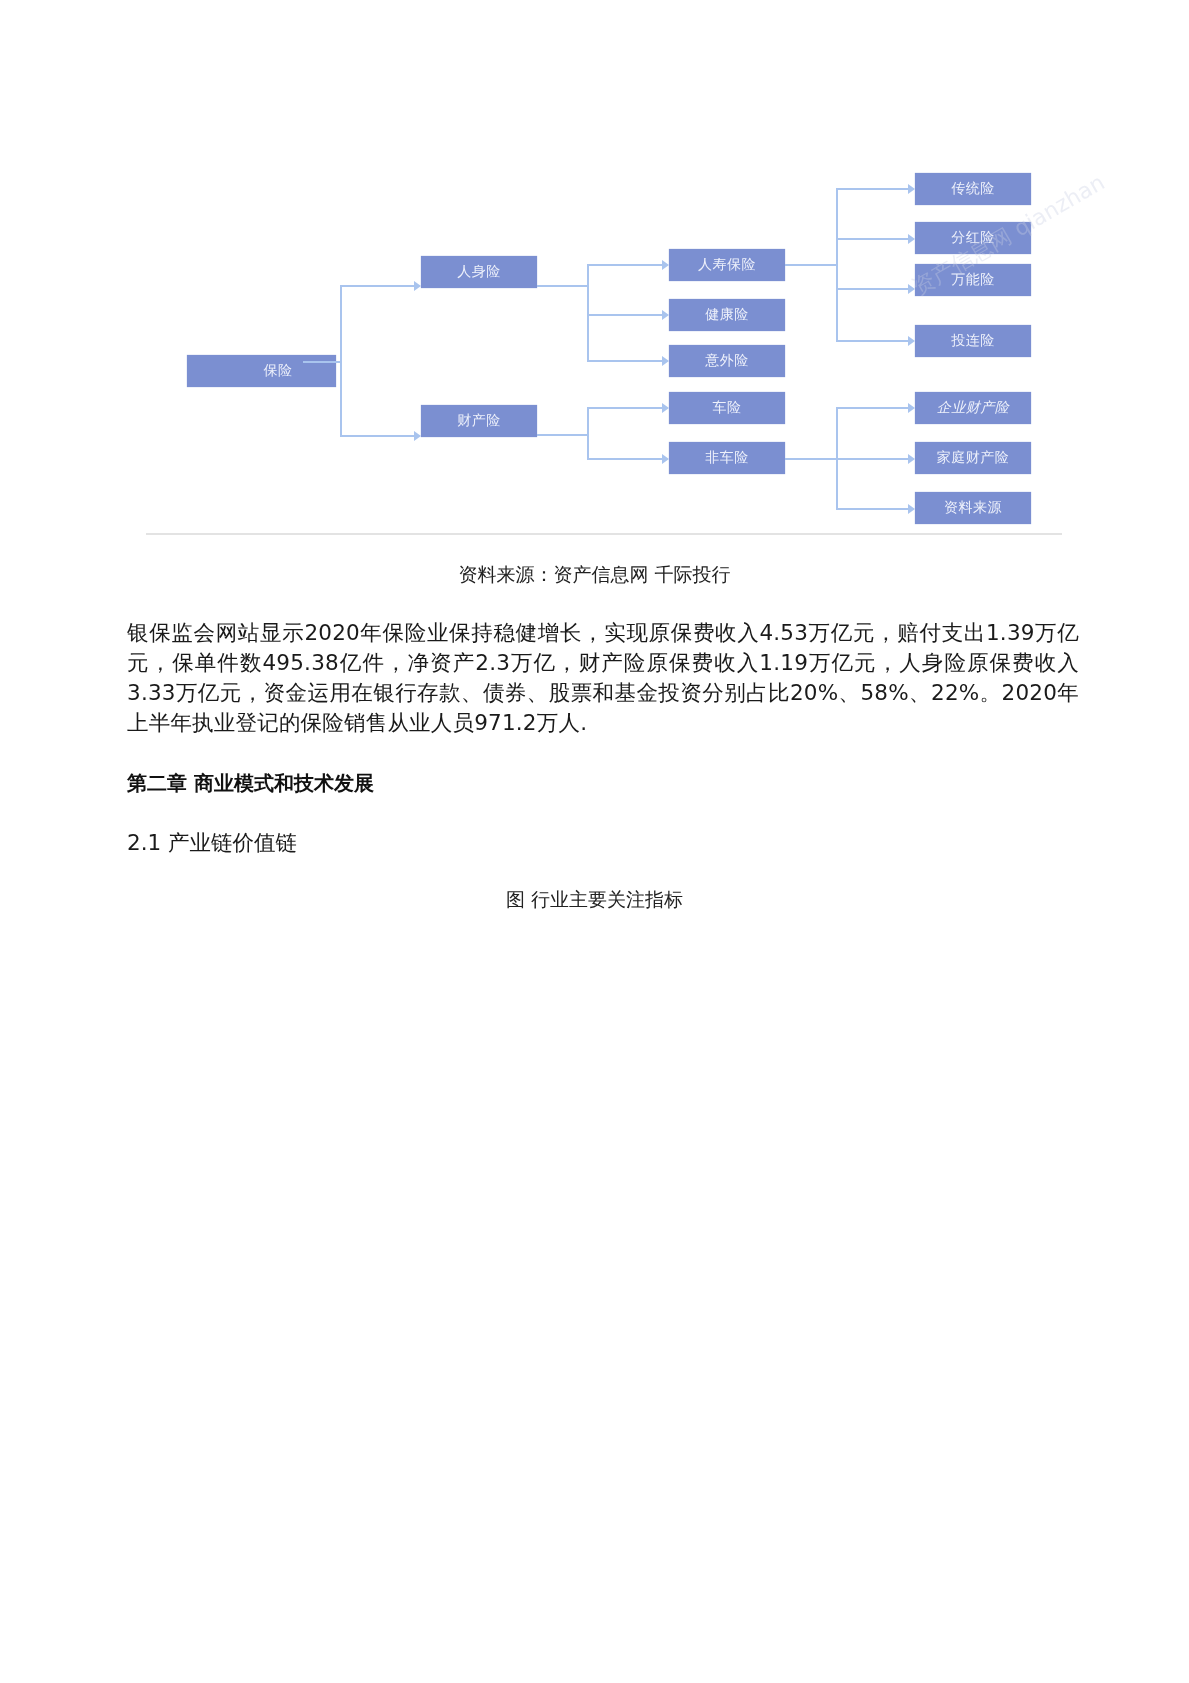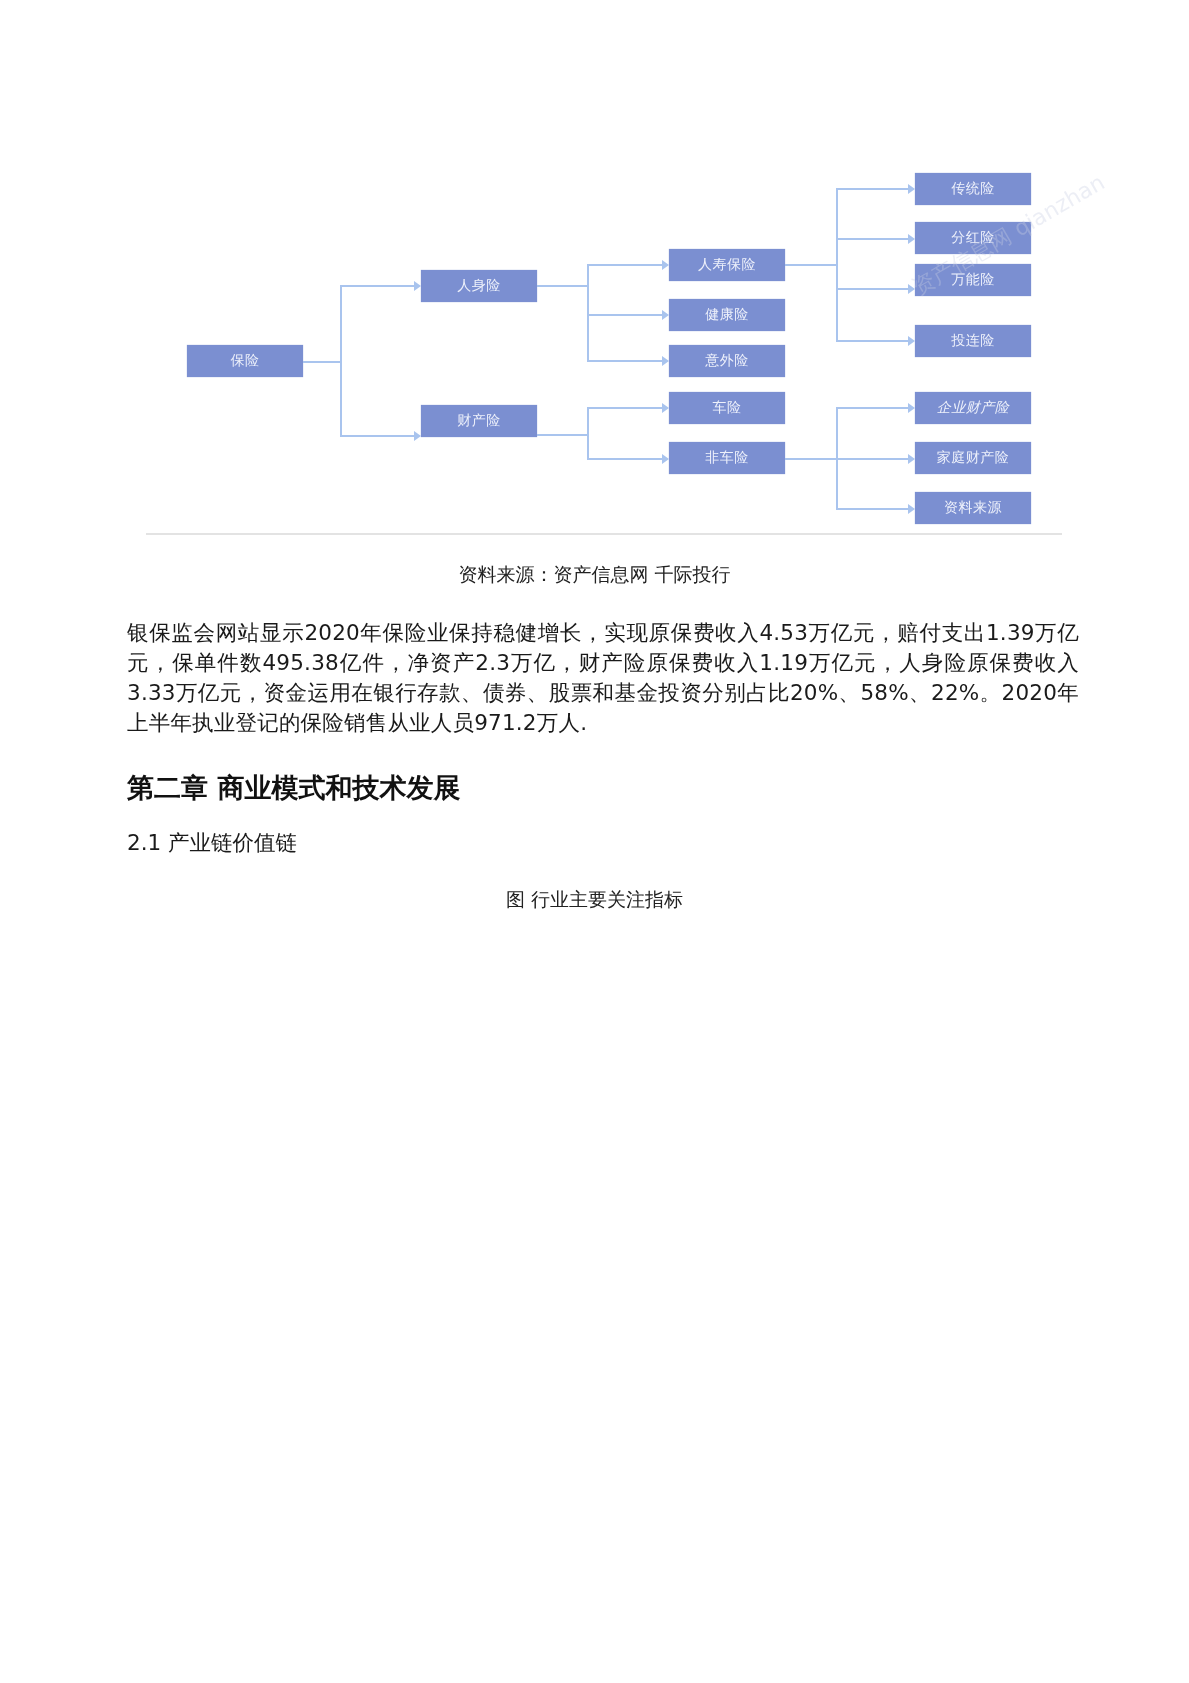--- a/index.html
+++ b/index.html
@@ -13,42 +13,42 @@
   .ln { position:absolute; background:#a9c4ee; }
   .h { height:2px; }
   .v { width:2px; }
   .arrow { position:absolute; width:0; height:0; border-top:5px solid transparent;
            border-bottom:5px solid transparent; border-left:7px solid #a9c4ee; }
   .divider { position:absolute; left:146px; top:533px; width:916px; height:2px; background:#e3e3e3; }
   .caption-src { position:absolute; left:0; width:1189px; top:562px; text-align:center;
                  font-size:19px; color:#222; }
   .para { position:absolute; left:127px; top:618px; width:952px; font-size:21.5px;
           line-height:30px; color:#1a1a1a; text-align:justify; letter-spacing:0.2px; }
-  .chapter { position:absolute; left:127px; top:770px; font-size:27px; font-weight:bold; color:#111; }
+  .chapter { position:absolute; left:127px; top:770px; font-size:20px; font-weight:bold; color:#111; }
   .section { position:absolute; left:127px; top:828px; font-size:21.5px; color:#1a1a1a; }
   .fig-caption { position:absolute; left:0; width:1189px; top:887px; text-align:center;
                  font-size:19px; color:#222; }
   .watermark { position:absolute; color:rgba(200,205,225,0.35); font-size:22px;
                transform:rotate(-30deg); font-family:"DejaVu Sans",sans-serif; pointer-events:none; }
 </style>
 </head>
 <body>
 
 <div class="diagram">
 
-  <div class="node" style="left:187px;top:345px;">保险</div>
+  <div class="node" style="left:187px;top:355px;padding-left:33px;">保险</div>
 
   <div class="ln h" style="left:303px;top:361px;width:38px;"></div>
   <div class="ln v" style="left:340px;top:286px;height:151px;"></div>
   <div class="ln h" style="left:340px;top:285px;width:74px;"></div>
   <div class="arrow" style="left:414px;top:281px;"></div>
   <div class="ln h" style="left:340px;top:435px;width:74px;"></div>
   <div class="arrow" style="left:414px;top:431px;"></div>
 
-  <div class="node" style="left:421px;top:270px;">人身险</div>
+  <div class="node" style="left:421px;top:256px;">人身险</div>
   <div class="node" style="left:421px;top:405px;">财产险</div>
 
   <div class="ln h" style="left:537px;top:285px;width:51px;"></div>
   <div class="ln v" style="left:587px;top:265px;height:97px;"></div>
   <div class="ln h" style="left:587px;top:264px;width:75px;"></div>
   <div class="arrow" style="left:662px;top:260px;"></div>
   <div class="ln h" style="left:587px;top:314px;width:75px;"></div>
   <div class="arrow" style="left:662px;top:310px;"></div>
   <div class="ln h" style="left:587px;top:360px;width:75px;"></div>
   <div class="arrow" style="left:662px;top:356px;"></div>

